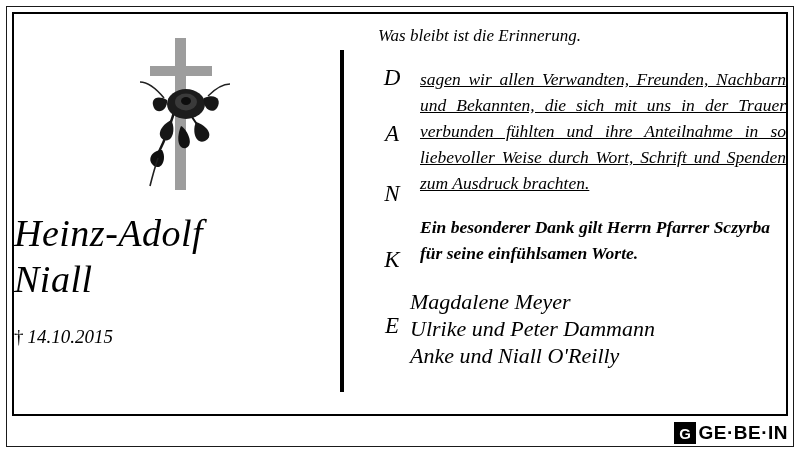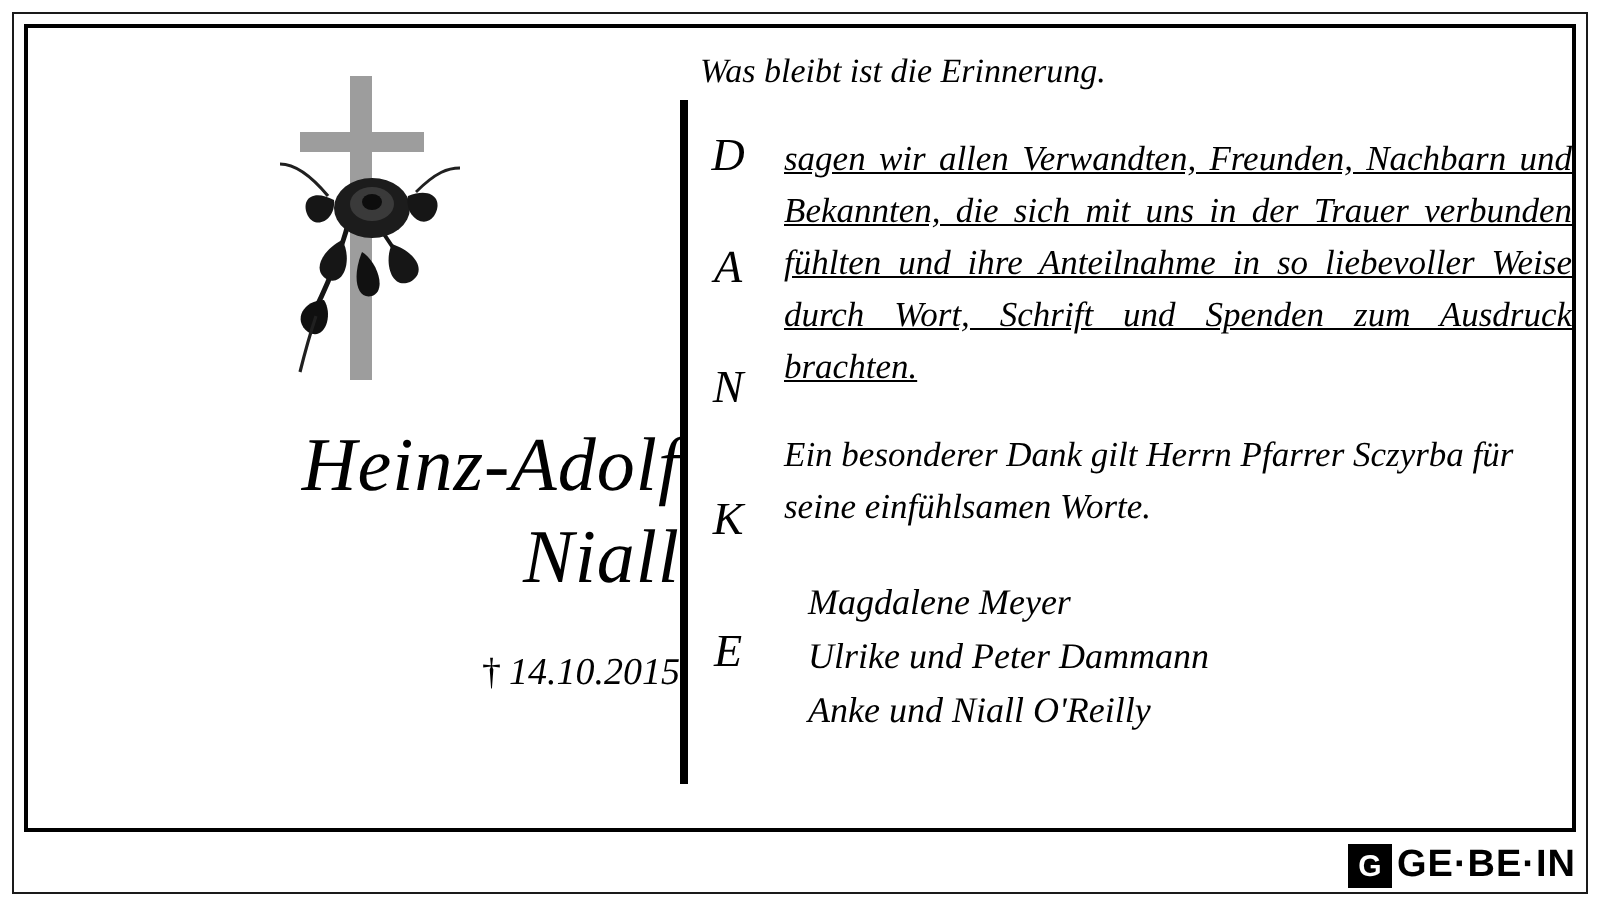--- a/index.html
+++ b/index.html
@@ -68,21 +68,21 @@
     top: 24px;
     width: 120px;
     height: 160px;
   }
 
   .name-block {
     position: absolute;
     left: 0;
     top: 196px;
     width: 326px;
-    text-align: right;
+    text-align: left;
   }
   .name-line {
     font-family: "Liberation Serif", serif;
     font-style: italic;
     font-size: 38px;
     line-height: 46px;
     letter-spacing: 0.5px;
     color: #000;
     white-space: nowrap;
   }
@@ -104,20 +104,21 @@
     width: 4px;
     background: #000000;
     margin: 36px 0 22px 0;
     flex: 0 0 4px;
   }
 
   
   .right-col {
     flex: 1 1 auto;
     position: relative;
+    padding-left: 28px;
     box-sizing: border-box;
   }
 
   .motto {
     font-style: italic;
     font-size: 17px;
     color: #000;
     margin-top: 12px;
     margin-left: 6px;
   }
@@ -150,27 +151,27 @@
     margin-left: 48px;
   }
   .para {
     font-style: italic;
     font-size: 17.5px;
     line-height: 26px;
     text-align: justify;
     color: #000;
   }
   .para.first { text-align: justify; text-decoration: underline; }
-  .para.second { margin-top: 18px; text-align: left; }
+  .para.second { margin-top: 18px; text-align: left; font-weight: bold; }
 
   .signatures {
     margin-top: 22px;
-    margin-left: 60px;
-    font-style: italic;
-    font-size: 18px;
+    margin-left: 38px;
+    font-style: italic;
+    font-size: 22px;
     line-height: 27px;
     color: #000;
   }
 
   
   .footer {
     position: absolute;
     right: 12px;
     bottom: 8px;
     display: flex;

